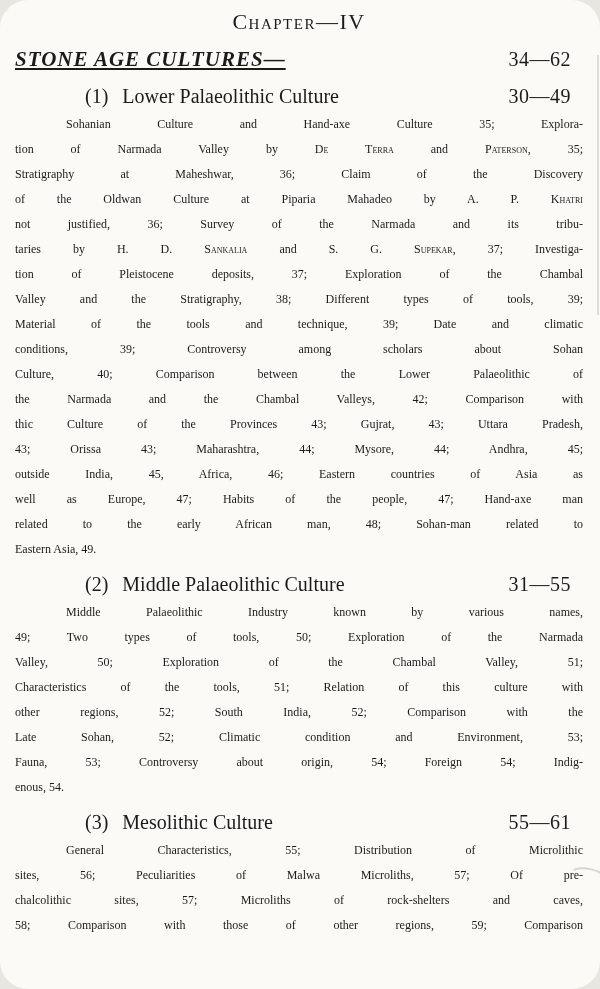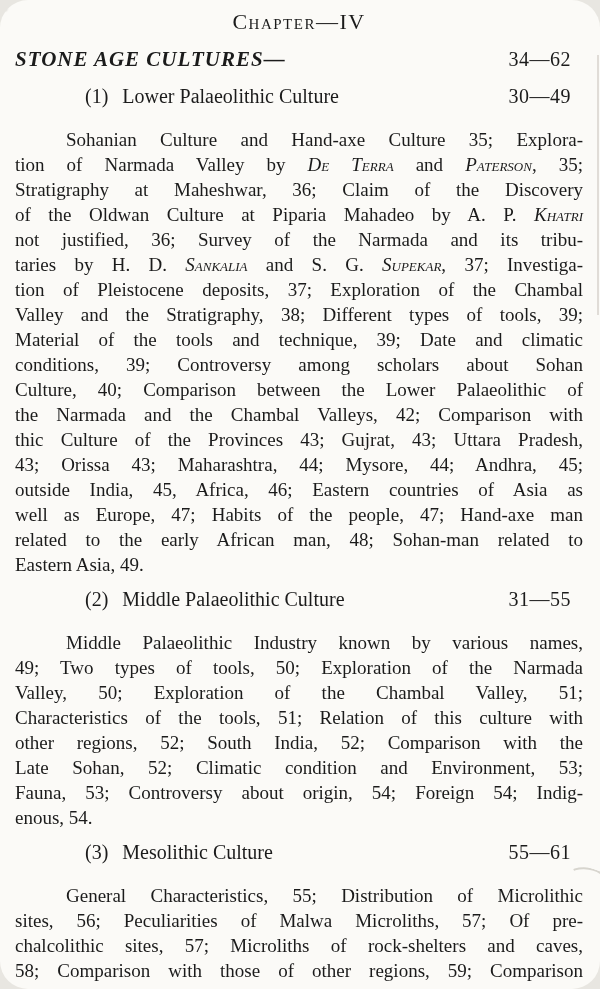--- a/index.html
+++ b/index.html
@@ -29,46 +29,47 @@
     align-items:baseline;
     margin-top:12px;
     padding-right:12px;
     line-height:26px;
   }
   .book-title {
     font-style:italic;
     font-weight:bold;
     font-size:21px;
     letter-spacing:1px;
+    text-decoration:underline;
   }
   .page-range { font-size:20px; letter-spacing:0.5px; }
   .section-heading {
     display:flex;
     align-items:baseline;
     font-size:20px;
     line-height:25px;
     margin-top:12px;
     padding-right:12px;
   }
   .sec2 .section-heading, .sec3 .section-heading { margin-top:10px; }
   .sec-num { margin-left:70px; }
   .sec-title { margin-left:14px; flex:1; }
   .sec-pages { letter-spacing:0.5px; }
   .body-lines {
-    font-size:19px;
+    font-size:12px;
     line-height:25px;
-    margin-top:18px;
+    margin-top:3px;
   }
   .line {
     text-align:justify;
     text-align-last:justify;
   }
   .line.indent { text-indent:51px; }
   .line.last { text-align-last:left; }
-  .sc { font-variant:small-caps;font-style:italic; }
+  .sc { font-variant:small-caps; }
   
   .artifact-corner {
     position:absolute; left:1px; top:3px;
     width:6px; height:8px;
     background:#a9a49c;
     border-radius:2px;
     opacity:0.55;
     filter:blur(1px);
   }
   .artifact-edge {

